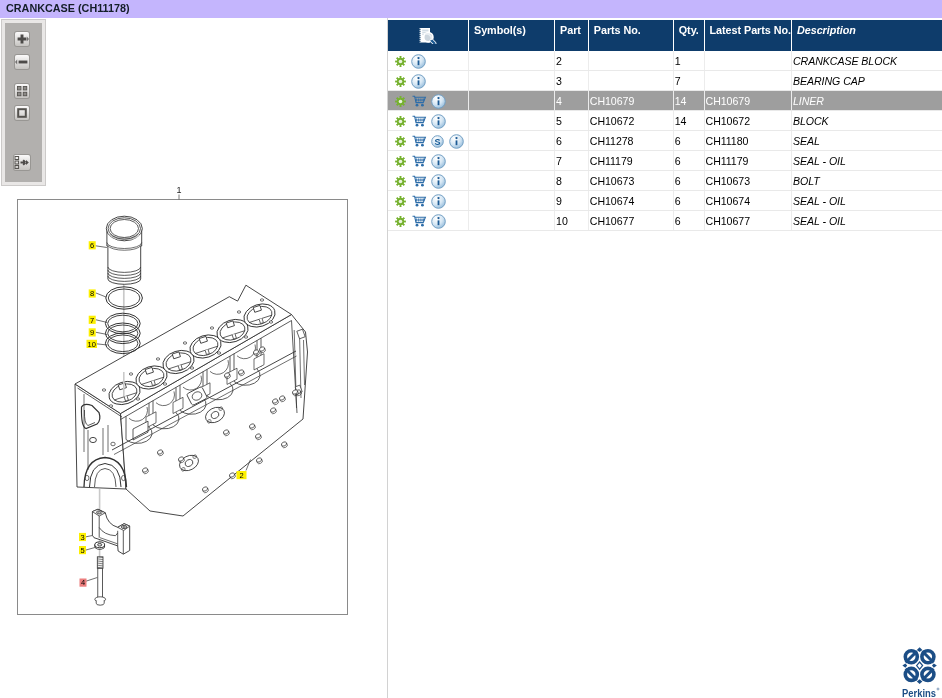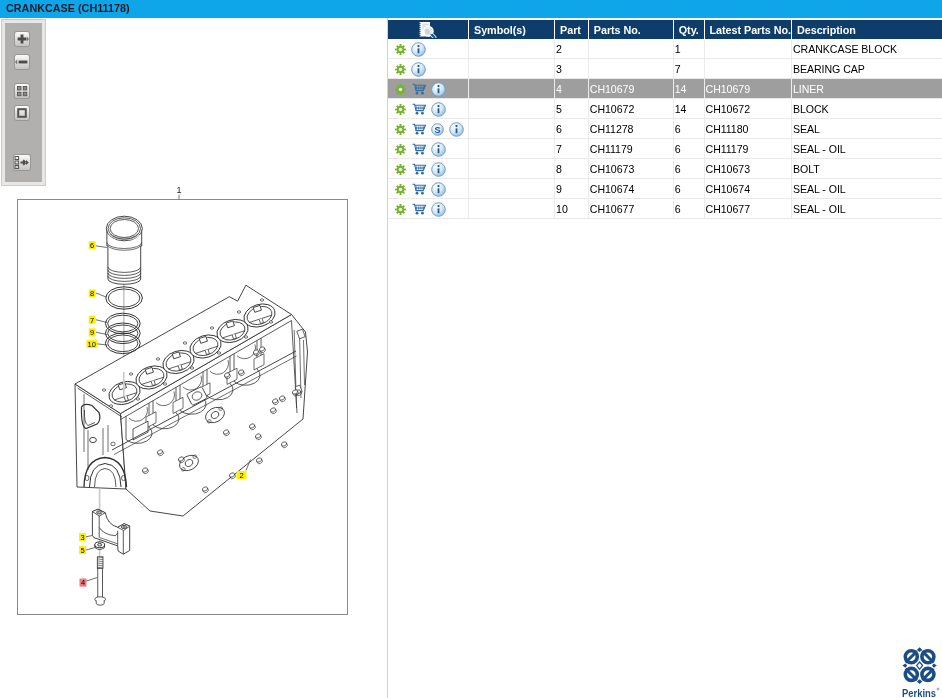--- a/index.html
+++ b/index.html
@@ -1,27 +1,27 @@
 <!DOCTYPE html>
 <html><head>
 <meta charset="utf-8">
 <style>
 html,body{margin:0;padding:0;}
 body{width:942px;height:698px;position:relative;background:#fff;font-family:"Liberation Sans",sans-serif;overflow:hidden;}
-#topbar{position:absolute;left:0;top:0;width:942px;height:18px;background:#0ea5e9;}
+#topbar{position:absolute;left:0;top:0;width:942px;height:18px;background:#c4b5fd;}
 #topbar span{position:absolute;left:6px;top:2px;font-size:10.8px;font-weight:bold;color:#141e28;}
 #vdiv{position:absolute;left:387px;top:18px;width:1px;height:680px;background:#d2d2d2;}
 #toolbar{position:absolute;left:2px;top:20px;width:37px;height:159px;background:#b2b0ae;border:3px solid #e9e7e6;outline:1px solid #cccac9;}
 .tbtn{position:absolute;left:10px;width:14px;height:14px;background:linear-gradient(#fbfafa,#c6c4c1);border:0;border-radius:2px;box-shadow:0 0 0 1px #989693;padding:0;}
 #tbl{position:absolute;left:388px;top:20px;border-collapse:collapse;table-layout:fixed;font-size:10.6px;color:#000;letter-spacing:-0.05px;}
-#tbl th{background:#0e3c6b;color:#fff;font-weight:bold;text-align:left;padding:0 0 0 5px;height:19px;border-right:1px solid #fff;overflow:hidden;white-space:nowrap;font-size:10.8px;}
+#tbl th{background:#0e3c6b;color:#fff;font-weight:bold;text-align:left;padding:0 0 12px 5px;height:19px;border-right:1px solid #fff;overflow:hidden;white-space:nowrap;font-size:10.8px;}
 #tbl td{height:19px;padding:0 0 0 1px;border-right:1px solid #ececec;border-bottom:1px solid #e9e9e9;overflow:hidden;white-space:nowrap;}
 #tbl td.ic{padding:0 0 0 7px;}
 #tbl tr.sel td{background:#9e9e9e;color:#fff;}
-#tbl th:last-child,#tbl td:last-child{border-right:0;}
+#tbl th:last-child,#tbl td:last-child{border-right:0;font-style:italic;}
 .icr{display:flex;align-items:center;padding-top:1px;}
 .icr svg{margin-right:4.5px;}
 #logo{position:absolute;left:899px;top:645px;}
 </style>
 </head>
 <body>
 <div id="topbar">
     <span>CRANKCASE (CH11178)</span>
   </div>
 <div id="vdiv"></div>

